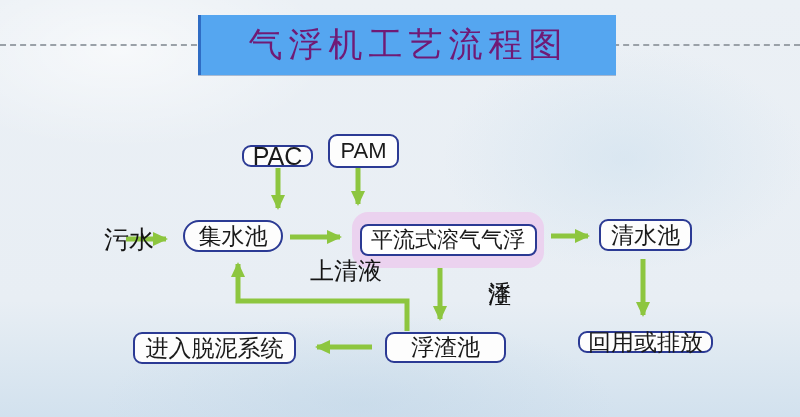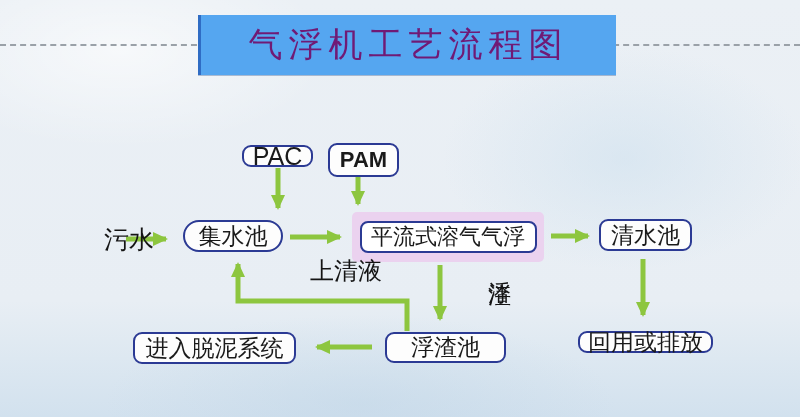--- a/index.html
+++ b/index.html
@@ -30,29 +30,29 @@
     font-size:34px;letter-spacing:6px;color:#701a75;
   }
   .node{
     position:absolute;background:#fdfdfd;
     border:2px solid #2b3a94;border-radius:9px;
     display:flex;align-items:center;justify-content:center;
     font-size:23px;color:#1a1a1a;line-height:1;
     box-sizing:border-box;
   }
   .node-pac{left:242px;top:134px;width:71px;height:22px;font-size:25px;margin-top:11px;}
-  .node-pam{left:328px;top:143px;width:71px;height:34px;font-size:22px;font-weight:bold;}
+  .node-pam{left:328px;top:134px;width:71px;height:34px;font-size:22px;}
   .node-collection{left:183px;top:220px;width:100px;height:32px;border-radius:16px;}
   .node-clean{left:599px;top:219px;width:93px;height:32px;}
   .node-desludge{left:133px;top:332px;width:163px;height:32px;}
   .node-scum{left:385px;top:332px;width:121px;height:31px;}
   .node-reuse{left:578px;top:331px;width:135px;height:22px;}
   .daf-highlight{
-    position:absolute;left:352px;top:212px;width:192px;height:50px;
-    background:#ebd2ef;border-radius:5px;
+    position:absolute;left:352px;top:212px;width:192px;height:56px;
+    background:#ebd2ef;border-radius:16px;
     display:flex;align-items:center;justify-content:center;
   }
   .node-daf{
     position:relative;width:177px;height:32px;font-size:22px;
     background:#fff;border:2px solid #2b3a94;border-radius:8px;
     display:flex;align-items:center;justify-content:center;
     box-sizing:border-box;color:#1a1a1a;
   }
   .free-label{
     position:absolute;color:#141414;font-size:25px;line-height:1;margin-left:36px;

